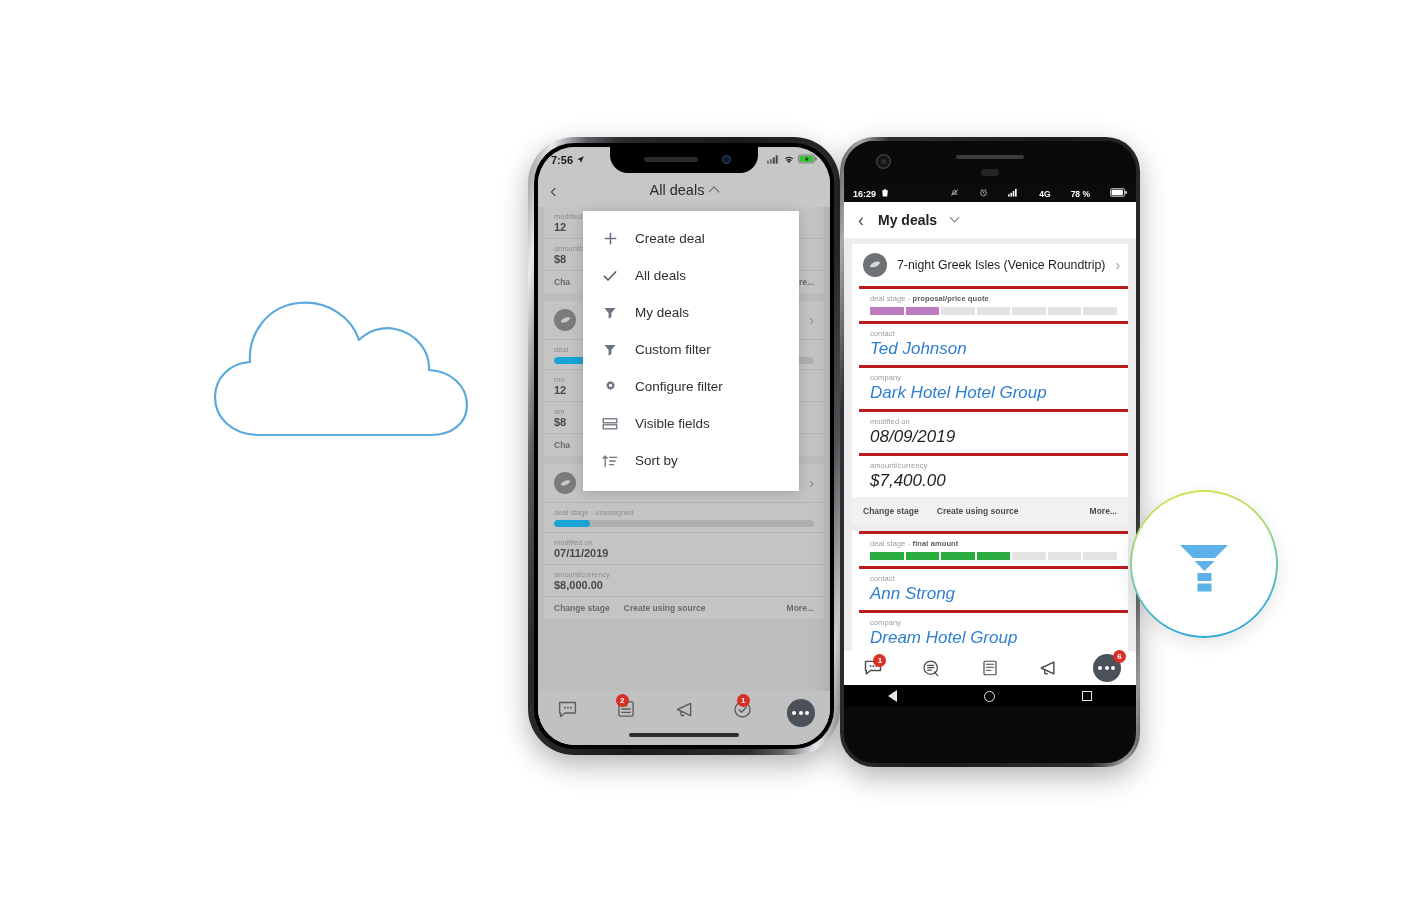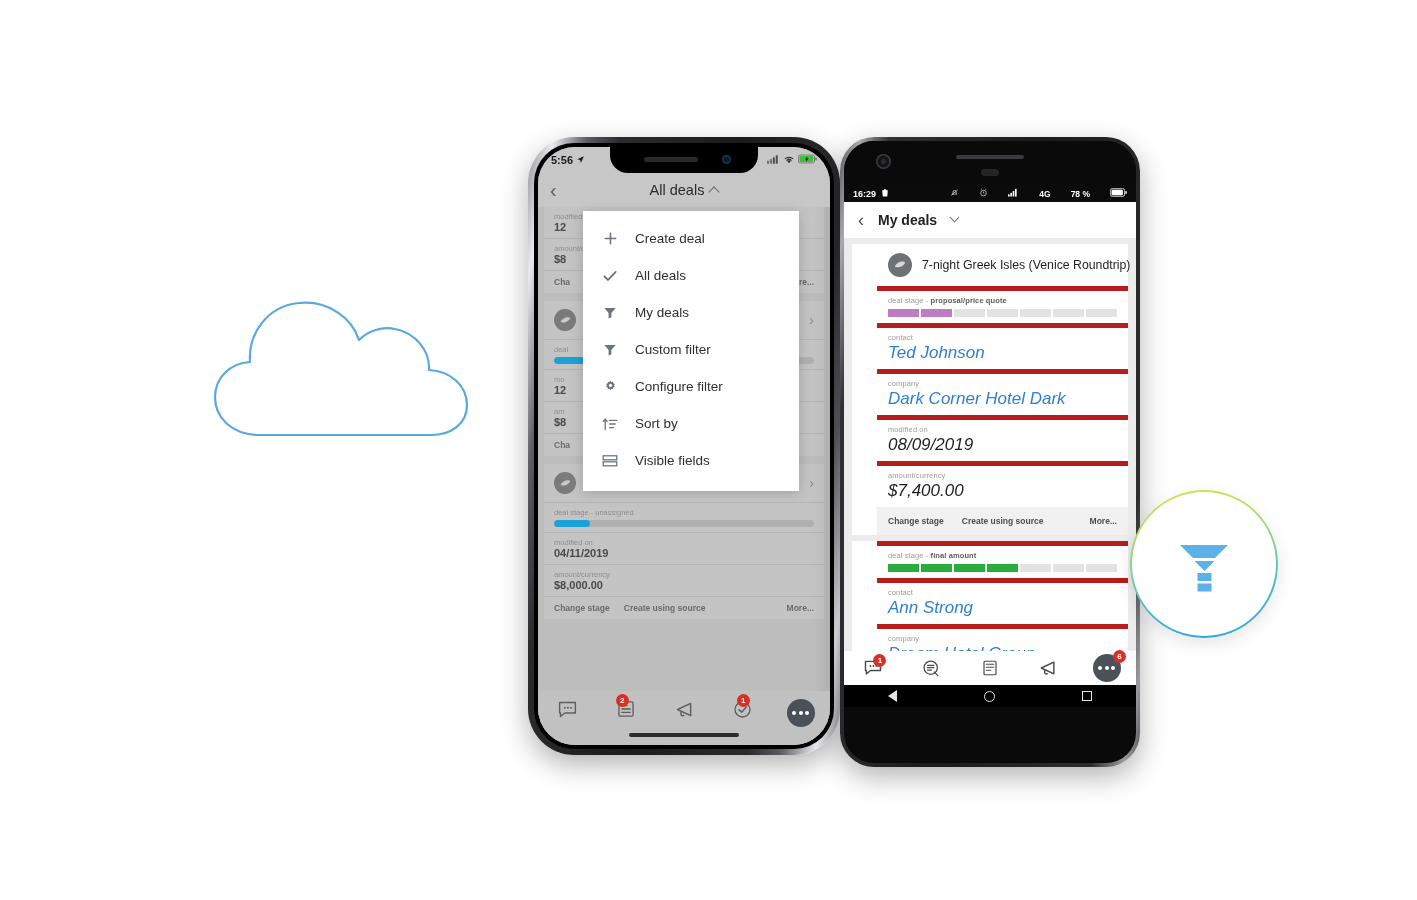--- a/index.html
+++ b/index.html
@@ -127,26 +127,26 @@
   .and-status .r { display:flex; align-items:center; gap:20px; font-size:8.5px; }
 
   .and-screen { background:#ececec; height:calc(100% - 44px - 17px - 34px - 22px); position:relative; overflow:hidden; }
   .and-appbar { height:36px; background:#fff; display:flex; align-items:center; gap:14px; padding:0 14px; }
   .and-appbar .back { font-size:18px; color:#4d4d4d; font-weight:300; line-height:1; }
   .and-appbar .title { font-size:14px; font-weight:700; color:#222; }
   .caret-dn { display:inline-block; width:7px; height:7px; border-right:1.4px solid #777; border-bottom:1.4px solid #777;
               transform:rotate(45deg); position:relative; top:-3px; }
 
   .and-list { position:absolute; top:36px; left:0; right:0; bottom:0; overflow:hidden; }
-  .deal-card { background:#fff; margin:6px 8px 0;padding-left:25px; }
+  .deal-card { background:#fff; margin:6px 8px 0; }
   .dc-head { display:flex; align-items:center; gap:10px; padding:9px 11px; }
   .dc-av { width:24px; height:24px; border-radius:50%; background:#6e7277; display:flex; align-items:center; justify-content:center; flex:0 0 auto;}
   .dc-title { font-size:12.3px; color:#1f1f1f; flex:1; white-space:nowrap; }
   .dc-chev { color:#9a9a9a; font-size:14px; font-weight:300; }
-  .dc-row { padding:5px 11px 6px; border-top:5px solid #b91c1c; }
+  .dc-row { padding:5px 11px 6px; border-top:3px solid #b91c1c;margin-left:7px; }
   .dc-lab { font-size:7.5px; color:#9b9b9b; letter-spacing:.1px; }
   .dc-lab b { color:#5c5c5c; font-weight:700; }
   .dc-val { font-size:17px; color:#1f1f1f; margin-top:1px;font-style:italic; }
   .dc-val.link { color:#2f7fd1; }
   .seg { display:flex; gap:2px; margin-top:4px; }
   .seg i { flex:1; height:8px; background:#e3e3e3; display:block; }
   .dc-actions { display:flex; align-items:center; gap:18px; padding:9px 11px; background:#f1f1f1; font-size:8.5px;
                 font-weight:700; color:#4d4d4d; }
   .dc-actions .more { margin-left:auto; }
 
@@ -237,38 +237,38 @@
             <div class="gc-chev">›</div>
           </div>
           <div class="gc-row">
             <div class="gc-label">deal stage - unassigned</div>
             <div class="gc-bar">
                   <span style="width:14%"></span>
                 </div>
           </div>
           <div class="gc-row">
             <div class="gc-label">modified on</div>
-            <div class="gc-val">04/11/2019</div>
+            <div class="gc-val">07/11/2019</div>
           </div>
           <div class="gc-row">
             <div class="gc-label">amount/currency</div>
             <div class="gc-val">$8,000.00</div>
           </div>
           <div class="gc-actions" style="gap:14px;">
             <span>Change stage</span>
             <span>Create using source</span>
             <span class="more" style="margin-left:auto">More...</span>
           </div>
         </div>
 
       </div>
 
       <div class="ios-status">
         <div class="left">
-          <span>5:56</span>
+          <span>7:56</span>
           <span>
             <svg width="9" height="9" viewBox="0 0 24 24">
                   <path d="M21 3 3 11l8 2 2 8z" fill="#1a1a1a"></path>
                 </svg>
           </span>
         </div>
         <div class="right">
           <span>
             <svg width="13" height="9" viewBox="0 0 17 11">
               <rect x="0" y="7" width="2.6" height="4" fill="#6f6f6f"></rect>
@@ -351,36 +351,36 @@
             <svg width="15" height="15" viewBox="0 0 24 24">
               <path d="M12 2.6l1.6 2.1 2.6-.5.3 2.6 2.4 1.1-1.3 2.3 1.3 2.3-2.4 1.1-.3 2.6-2.6-.5L12 17.8l-1.6-2.1-2.6.5-.3-2.6-2.4-1.1 1.3-2.3L5.1 7.9l2.4-1.1.3-2.6 2.6.5z" fill="#6b7480"></path>
               <circle cx="12" cy="10.2" r="2.6" fill="#fff"></circle>
             </svg>
           </span>
           <span class="lb">Configure filter</span>
         </div>
 
         <div class="mi">
           <span class="ic">
+            <svg width="16" height="14" viewBox="0 0 20 16">
+              <rect x="1.5" y="1.5" width="17" height="5" fill="none" stroke="#6b7480" stroke-width="1.6"></rect>
+              <rect x="1.5" y="9" width="17" height="5" fill="none" stroke="#6b7480" stroke-width="1.6"></rect>
+            </svg>
+          </span>
+          <span class="lb">Visible fields</span>
+        </div>
+
+        <div class="mi">
+          <span class="ic">
             <svg width="16" height="16" viewBox="0 0 20 20">
               <path d="M4 17V4M4 4L1.6 6.6M4 4l2.4 2.6" stroke="#6b7480" stroke-width="1.6" fill="none" stroke-linecap="round"></path>
               <path d="M9.5 5.5h9M9.5 10h7M9.5 14.5h5" stroke="#6b7480" stroke-width="1.6" stroke-linecap="round"></path>
             </svg>
           </span>
           <span class="lb">Sort by</span>
-        </div>
-
-        <div class="mi">
-          <span class="ic">
-            <svg width="16" height="14" viewBox="0 0 20 16">
-              <rect x="1.5" y="1.5" width="17" height="5" fill="none" stroke="#6b7480" stroke-width="1.6"></rect>
-              <rect x="1.5" y="9" width="17" height="5" fill="none" stroke="#6b7480" stroke-width="1.6"></rect>
-            </svg>
-          </span>
-          <span class="lb">Visible fields</span>
         </div>
 
       </div>
 
       <div class="ios-tabs">
         <div class="ios-tab">
           <svg width="21" height="21" viewBox="0 0 24 24">
             <path d="M3 4h18v12H9l-5 4v-4H3z" fill="none" stroke="#5d5d5d" stroke-width="1.6" stroke-linejoin="round"></path>
             <circle cx="9" cy="10" r="1.1" fill="#5d5d5d"></circle>
                 <circle cx="12.5" cy="10" r="1.1" fill="#5d5d5d"></circle>
@@ -507,21 +507,21 @@
                   <i></i>
                   <i></i>
             </div>
           </div>
           <div class="dc-row">
             <div class="dc-lab">contact</div>
             <div class="dc-val link">Ted Johnson</div>
           </div>
           <div class="dc-row">
             <div class="dc-lab">company</div>
-            <div class="dc-val link">Dark Corner Hotel Dark</div>
+            <div class="dc-val link">Dark Hotel Hotel Group</div>
           </div>
           <div class="dc-row">
             <div class="dc-lab">modified on</div>
             <div class="dc-val">08/09/2019</div>
           </div>
           <div class="dc-row">
             <div class="dc-lab">amount/currency</div>
             <div class="dc-val">$7,400.00</div>
           </div>
           <div class="dc-actions">

